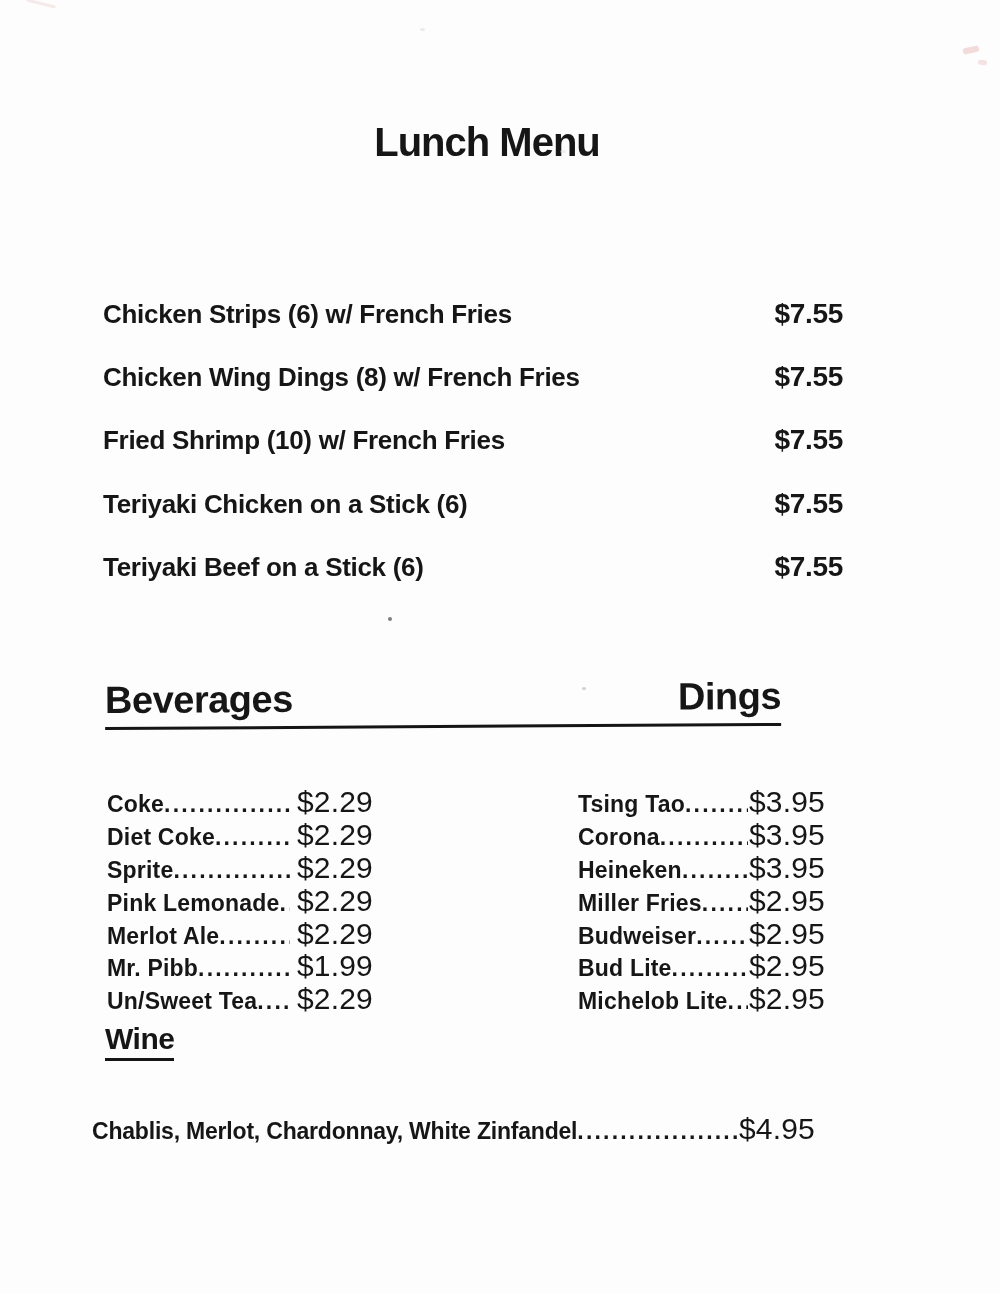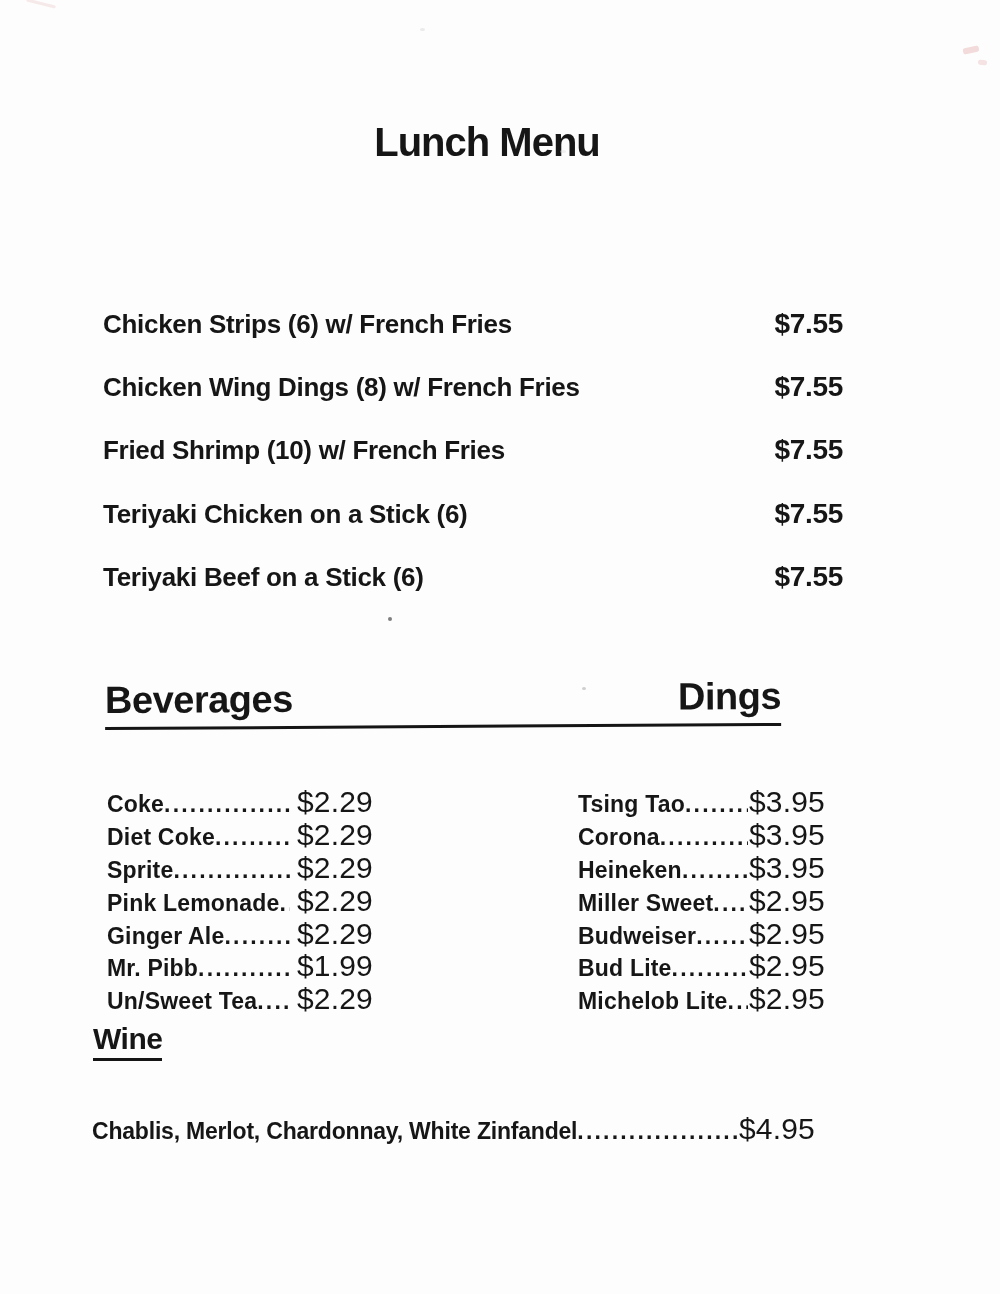--- a/index.html
+++ b/index.html
@@ -16,21 +16,21 @@
 
   
   .title{
     position:absolute;top:120px;left:0;right:0;
     text-align:center;
     font-size:40px;font-weight:700;letter-spacing:-1px;
     transform:translateX(-13px);
   }
 
   
-  .entrees{position:absolute;left:103px;top:309px;width:740px;}
+  .entrees{position:absolute;left:103px;top:299px;width:740px;}
   .entree-row{
     display:flex;align-items:baseline;
     height:63.2px;
   }
   .entree-name{
     font-size:26px;font-weight:700;letter-spacing:-0.3px;white-space:nowrap;
     line-height:1.1;
   }
   .entree-price{
     margin-left:auto;
@@ -73,21 +73,21 @@
   }
   .item-price{
     font-size:30px;font-weight:400;letter-spacing:0.2px;white-space:nowrap;
     line-height:1.2;
   }
   .bev-list .item-price{padding-left:7px;}
   .beer-list .item-price{padding-left:1px;text-align:center;}
 
   
   .wine-heading-wrap{
-    position:absolute;left:93px;top:1023px;
+    position:absolute;left:105px;top:1023px;
   }
   .wine-heading{
     display:inline-block;
     font-size:30px;font-weight:700;letter-spacing:-0.5px;line-height:1.05;
     border-bottom:3px solid #151515;padding-bottom:3px;
   }
   .wine-row{
     position:absolute;left:92px;top:1074px;width:723px;
     display:flex;align-items:baseline;
   }
@@ -164,21 +164,21 @@
         <span class="item-price">$2.29</span>
       </div>
 
       <div class="list-row">
         <span class="item-name">Pink Lemonade</span>
         <span class="leader"></span>
         <span class="item-price">$2.29</span>
       </div>
 
       <div class="list-row">
-        <span class="item-name">Ginger Ale</span>
+        <span class="item-name">Merlot Ale</span>
         <span class="leader"></span>
         <span class="item-price">$2.29</span>
       </div>
 
       <div class="list-row">
         <span class="item-name">Mr. Pibb</span>
         <span class="leader"></span>
         <span class="item-price">$1.99</span>
       </div>
 
@@ -203,21 +203,21 @@
         <span class="item-price">$3.95</span>
       </div>
 
       <div class="list-row">
         <span class="item-name">Heineken</span>
         <span class="leader"></span>
         <span class="item-price">$3.95</span>
       </div>
 
       <div class="list-row">
-        <span class="item-name">Miller Sweet</span>
+        <span class="item-name">Miller Fries</span>
         <span class="leader"></span>
         <span class="item-price">$2.95</span>
       </div>
 
       <div class="list-row">
         <span class="item-name">Budweiser</span>
         <span class="leader"></span>
         <span class="item-price">$2.95</span>
       </div>
 

